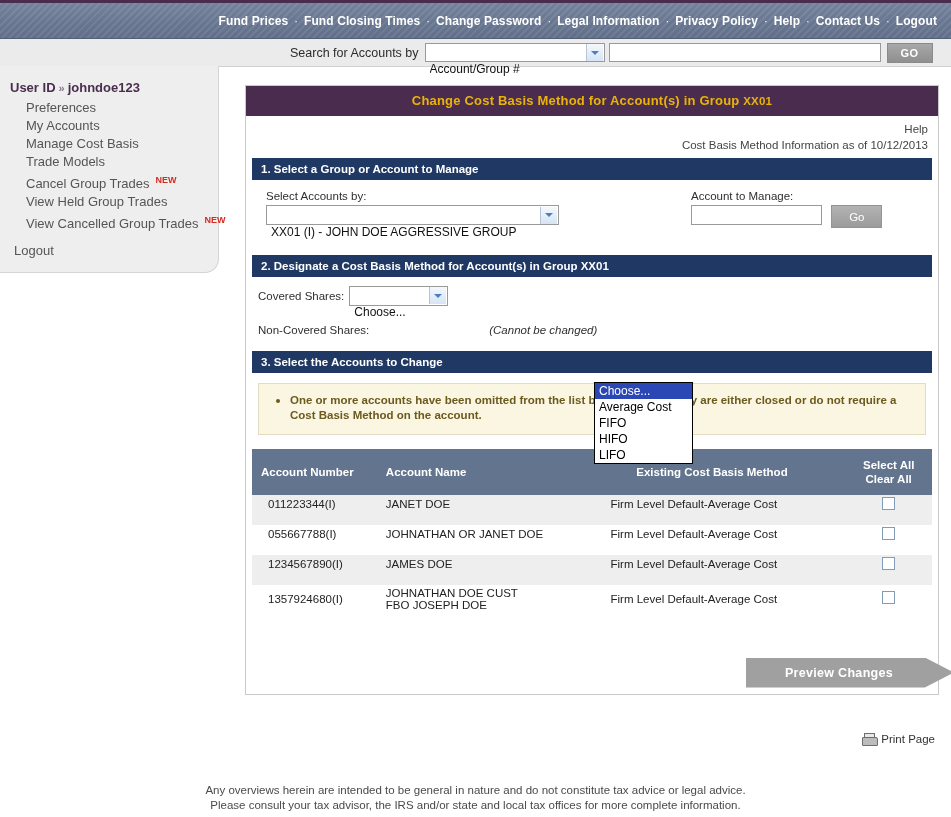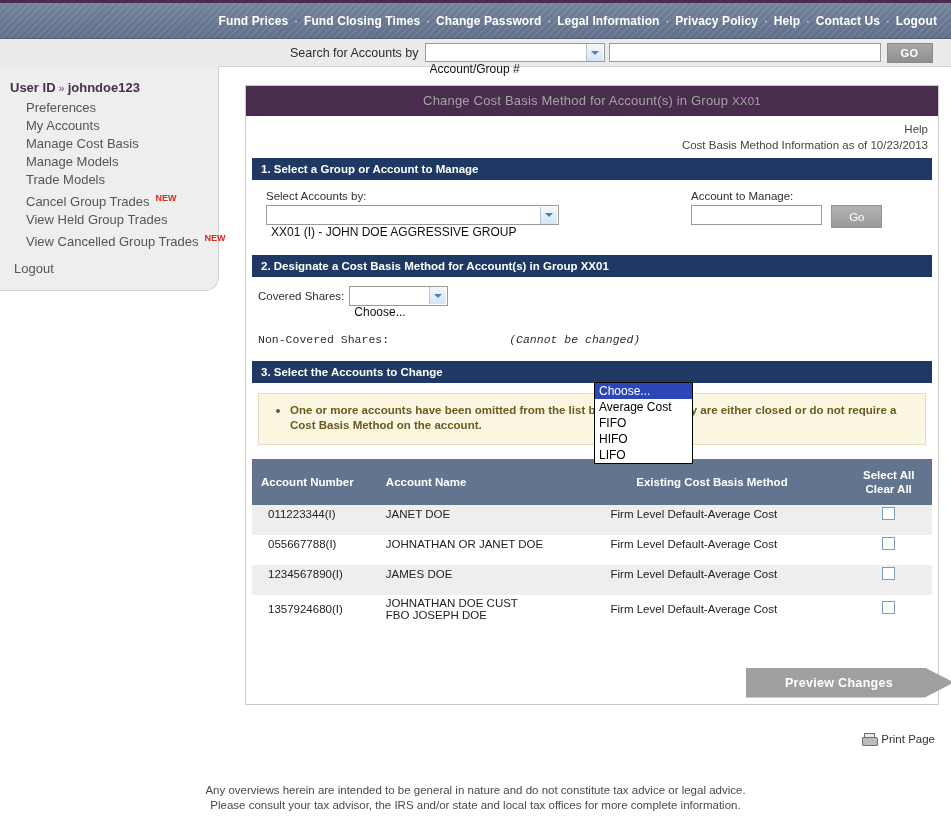--- a/index.html
+++ b/index.html
@@ -184,23 +184,23 @@
     position: absolute;
     left: 245px;
     top: 85px;
     width: 694px;
     border: 1px solid #c9c9c9;
     background: #ffffff;
     box-sizing: border-box;
   }
   #panel-title {
     background: #4a2d4e;
-    color: #a3a3a3;
+    color: #eab308;
     font-size: 13px;
-    font-weight: normal;
+    font-weight: bold;
     text-align: center;
     padding: 7px 0 8px 0;
     letter-spacing: 0.2px;
   }
   #panel-title .grp { font-size: 11.5px; }
   #panel-body { padding: 0 6px 6px 6px; }
 
   .right-line {
     text-align: right;
     font-size: 11.5px;
@@ -258,21 +258,21 @@
     vertical-align: top;
   }
 
   
   #sec2-body { position: relative; padding: 8px 0 10px 6px; }
   .share-row {
     display: flex;
     align-items: center;
     height: 22px;
   }
-  .share-row + .share-row { margin-top: 22px; font-family: Liberation Mono, monospace; }
+  .share-row + .share-row { margin-top: 12px; }
   .share-label {
     font-size: 11.5px;
     color: #2f2f2f;
     white-space: nowrap;
     margin-right: 5px;
   }
   #covered-select { width: 99px; height: 20px; }
   .cannot-note {
     font-size: 11.5px;
     font-style: italic;
@@ -478,38 +478,37 @@
   <button id="search-go">GO</button>
 </div>
 
 <div id="sidebar">
   <div id="userid-row">
     <span>User ID</span><span class="chev">»</span><span class="uname">johndoe123</span>
   </div>
   <a class="side-link" href="#"><span>Preferences</span></a>
   <a class="side-link" href="#"><span>My Accounts</span></a>
   <a class="side-link" href="#"><span>Manage Cost Basis</span></a>
-  <a class="side-link" href="#"><span>Manage Models</span></a>
   <a class="side-link" href="#"><span>Trade Models</span></a>
   <a class="side-link" href="#"><span>Cancel Group Trades</span><span class="newtag">NEW</span></a>
   <a class="side-link" href="#"><span>View Held Group Trades</span></a>
   <a class="side-link" href="#"><span>View Cancelled Group Trades</span><span class="newtag">NEW</span></a>
   <a id="side-logout" href="#">Logout</a>
 </div>
 
 <div id="panel">
 
   <div id="panel-title"><span>Change Cost Basis Method for Account(s) in Group </span><span class="grp">XX01</span></div>
 
   <div id="panel-body">
 
     <div class="right-line" id="help-line">
       <a id="help-link" href="#">Help</a>
     </div>
-    <div class="right-line" id="asof-line">Cost Basis Method Information as of 10/23/2013</div>
+    <div class="right-line" id="asof-line">Cost Basis Method Information as of 10/12/2013</div>
 
     <div class="sec-head">1. Select a Group or Account to Manage</div>
     <div id="sec1-body">
       <div>
         <div class="fld-label">Select Accounts by:</div>
         <div class="sel-box" id="acct-select">
           <span class="sel-text">XX01 (I) - JOHN DOE AGGRESSIVE GROUP</span>
           <span class="sel-arrow"></span>
         </div>
       </div>

